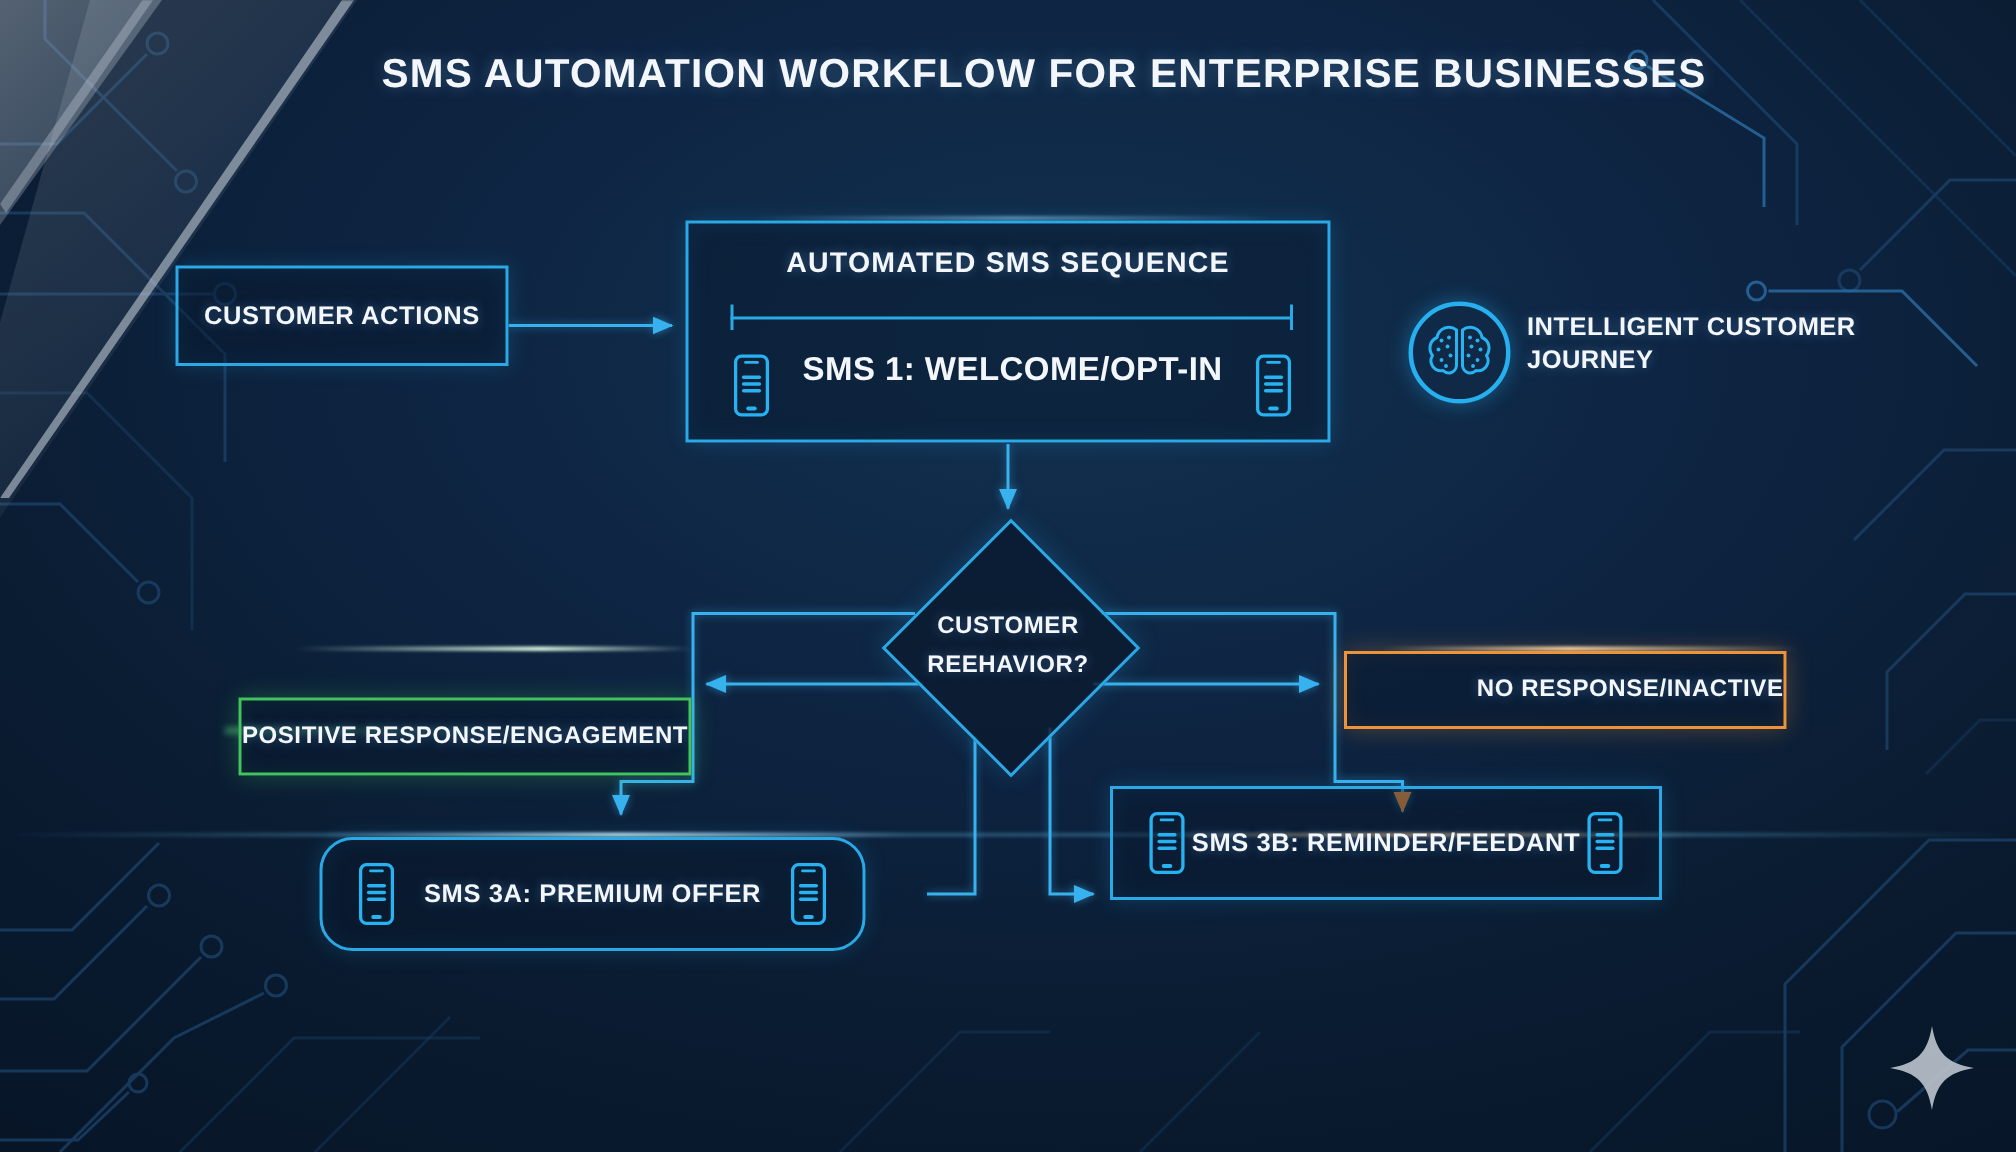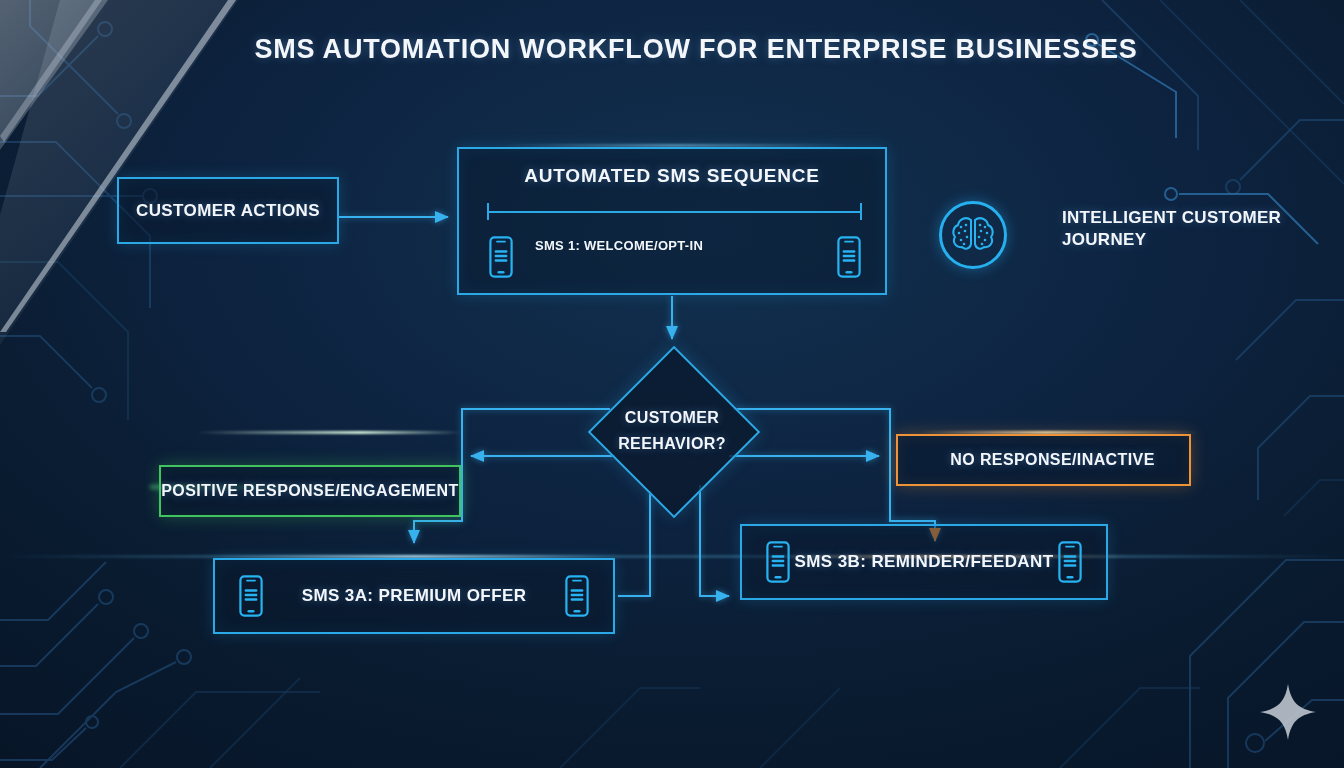--- a/index.html
+++ b/index.html
@@ -40,39 +40,39 @@
         box-shadow:0 0 14px rgba(43,169,230,.22), inset 0 0 18px rgba(43,169,230,.08);}
   .label{font-weight:bold;letter-spacing:.4px;text-shadow:0 0 8px rgba(130,190,255,.35);}
   .title{position:absolute;left:0;top:34px;width:100%;text-align:center;z-index:4;
          font-size:27px;font-weight:bold;letter-spacing:.8px;text-shadow:0 0 10px rgba(140,200,255,.3);}
   .customer-actions{left:117px;top:177px;width:222px;height:67px;font-size:17px;}
   .sequence{left:457px;top:147px;width:430px;height:148px;display:block;}
   .seq-title{margin-top:16px;text-align:center;font-size:19px;font-weight:bold;letter-spacing:.8px;}
   .seq-line{position:absolute;left:28px;top:62px;width:375px;height:2px;background:#2ba9e6;}
   .seq-tick{position:absolute;top:54px;width:2px;height:17px;background:#2ba9e6;}
   .seq-tick.l{left:28px;} .seq-tick.r{left:401px;}
-  .seq-items{position:absolute;left:76px;top:84px;font-size:13px;font-weight:bold;line-height:25px;letter-spacing:.3px;}
+  .seq-items{position:absolute;left:76px;top:84px;font-size:22px;font-weight:bold;line-height:25px;letter-spacing:.3px;}
   .seq-phone{position:absolute;top:87px;} .seq-phone.l{left:30px;} .seq-phone.r{left:378px;}
   .journey-icon{position:absolute;left:939px;top:201px;width:62px;height:62px;border-radius:50%;
       border:3px solid #27b0ef;z-index:4;display:flex;align-items:center;justify-content:center;
       box-shadow:0 0 14px rgba(39,176,239,.4);}
   .journey-text{position:absolute;left:1018px;top:207px;width:240px;z-index:4;
-      font-size:17px;font-weight:bold;line-height:22px;letter-spacing:.3px;margin-left:44px;}
+      font-size:17px;font-weight:bold;line-height:22px;letter-spacing:.3px;}
   .diamond{position:absolute;left:613px;top:371px;width:118px;height:118px;z-index:4;
       transform:rotate(45deg);border:2px solid #2ba9e6;background:rgba(11,27,47,.82);
       box-shadow:0 0 16px rgba(43,169,230,.25);}
   .diamond-text{position:absolute;left:572px;top:405px;width:200px;z-index:5;text-align:center;
       font-size:16px;font-weight:bold;line-height:26px;}
   .positive{left:159px;top:434px;width:302px;height:52px;border-color:#41c35e;font-size:16px;
       box-shadow:0 0 16px rgba(65,195,94,.3), inset 0 0 14px rgba(65,195,94,.08);margin-top:31px;}
   .negative{left:896px;top:434px;width:295px;height:52px;border-color:#ef9338;font-size:16px;
-      justify-content:center;padding-left:18px;
+      justify-content:flex-end;padding-left:18px;
       box-shadow:0 0 16px rgba(239,147,56,.3), inset 0 0 14px rgba(239,147,56,.08);}
   .smsbox{height:76px;font-size:17px;justify-content:space-between;padding:0 24px;}
-  .sms3a{left:213px;top:558px;width:402px;}
+  .sms3a{left:213px;top:558px;width:364px;border-radius:22px;}
   .sms3b{left:740px;top:524px;width:368px;}
   .sparkle{position:absolute;left:1256px;top:680px;z-index:2;}
   .icon{display:inline-flex;}
 </style>
 </head>
 <body>
 
 <div class="stage">
 
   <svg class="circuit" width="1344" height="768" viewBox="0 0 1344 768" fill="none">

